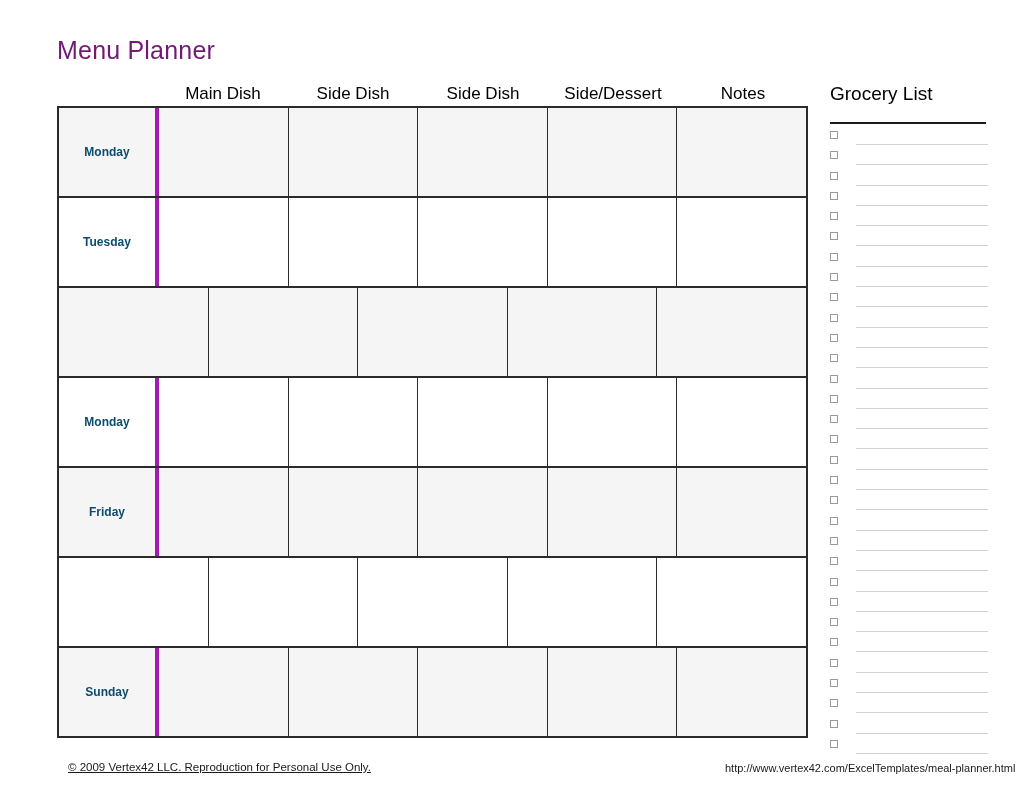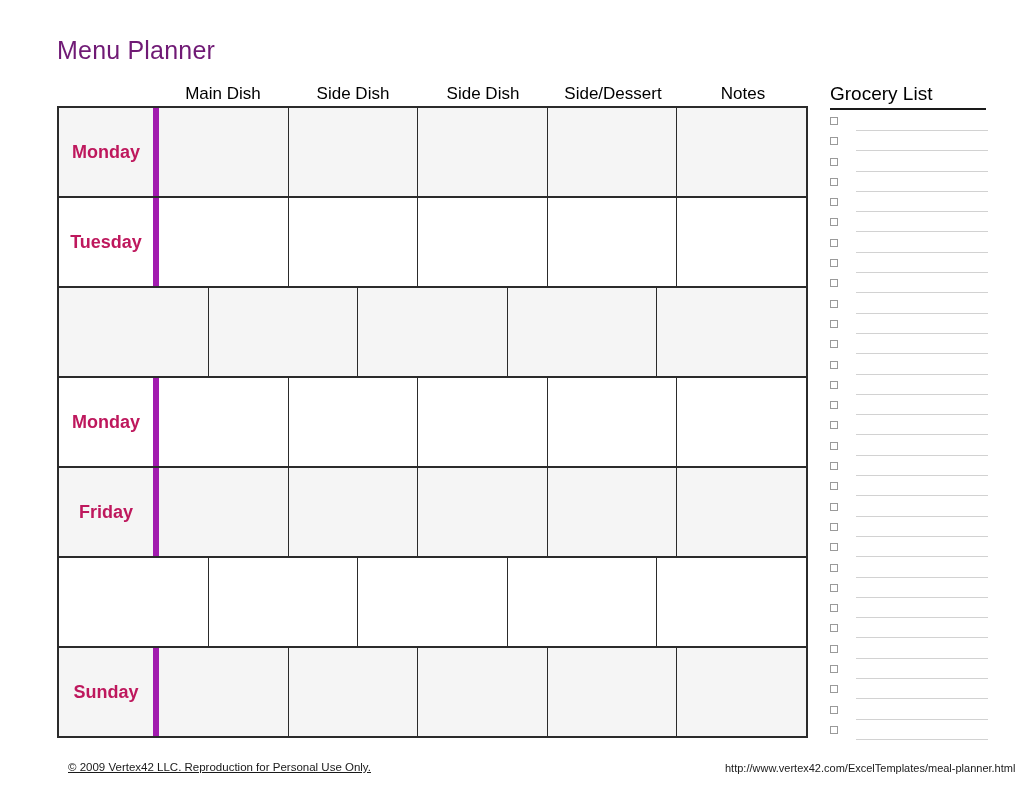--- a/index.html
+++ b/index.html
@@ -71,28 +71,28 @@
     display: flex;
     border-bottom: 2px solid #2b2b2b;
     box-sizing: border-box;
   }
   .prow:last-child { border-bottom: none; }
   .prow.shaded .pcell { background: #f5f5f5; }
 
   .daycell {
     width: 100px;
     flex: 0 0 100px;
-    border-right: 6px solid #a21caf;
+    border-right: 4px solid #a21caf;
     box-sizing: border-box;
     display: flex;
     align-items: center;
     justify-content: center;
-    font-size: 18px;
+    font-size: 12px;
     font-weight: bold;
-    color: #be185d;
+    color: #0c4a6e;
   }
   .prow.shaded .daycell { background: #f5f5f5; }
 
   .pcell {
     flex: 1 1 0;
     border-right: 1.5px solid #2b2b2b;
     box-sizing: border-box;
     background: #ffffff;
   }
   .pcell:last-child { border-right: none; }
@@ -101,21 +101,21 @@
   .grocery {
     position: absolute;
     left: 830px;
     top: 82px;
     width: 158px;
   }
   .grocery-title {
     font-size: 19px;
     line-height: 23px;
     color: #000;
-    padding-bottom: 2px;
+    padding-bottom: 16px;
     white-space: nowrap;
   }
   .grocery-rule {
     width: 156px;
     height: 2px;
     background: #1a1a1a;
     margin-top: 1px;
   }
   .grocery-rows {
     margin-top: 5px;

